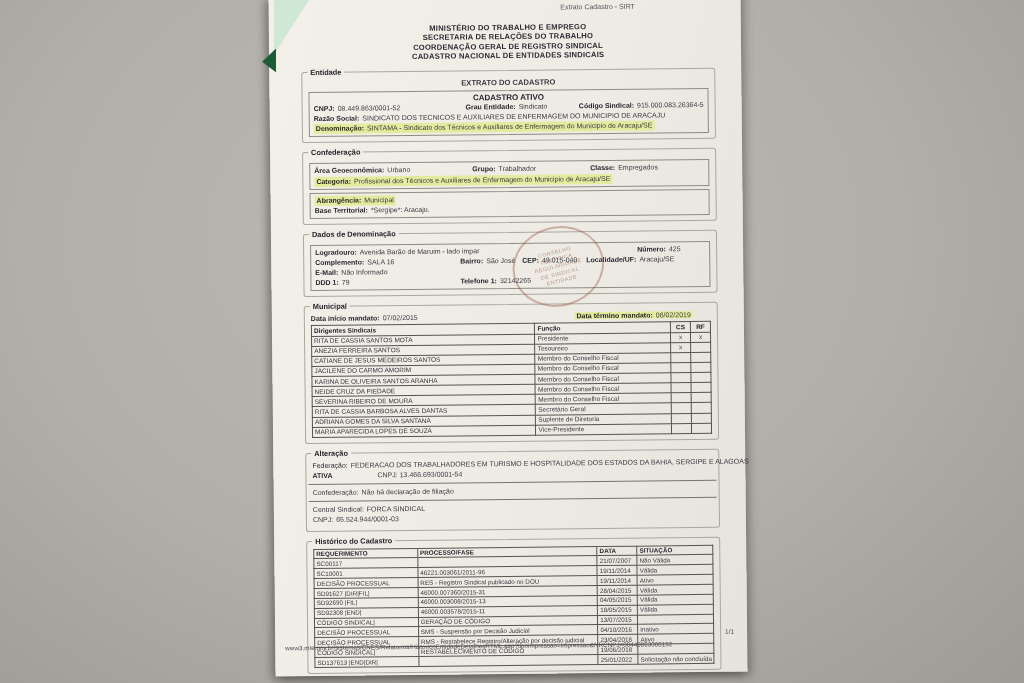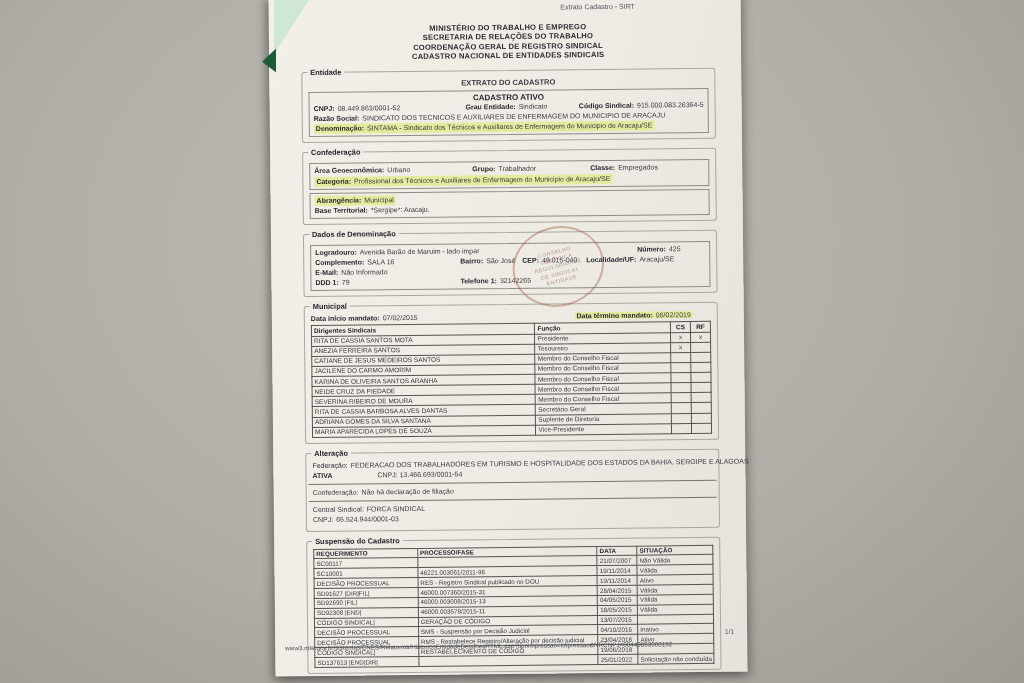--- a/index.html
+++ b/index.html
@@ -247,21 +247,21 @@
             <span>FORCA SINDICAL</span>
         </div>
         <div class="row">
           <span style="margin-right:3px;">CNPJ:</span>
             <span>65.524.944/0001-03</span>
         </div>
       </div>
     </div>
 
     <div class="fs">
-      <span class="fs-label">Suspensão do Cadastro</span>
+      <span class="fs-label">Histórico do Cadastro</span>
       <table class="hist">
         <colgroup>
             <col style="width:26%">
             <col style="width:45%">
             <col style="width:10%">
             <col style="width:19%">
           </colgroup>
         <thead>
           <tr>
             <th>REQUERIMENTO</th>

